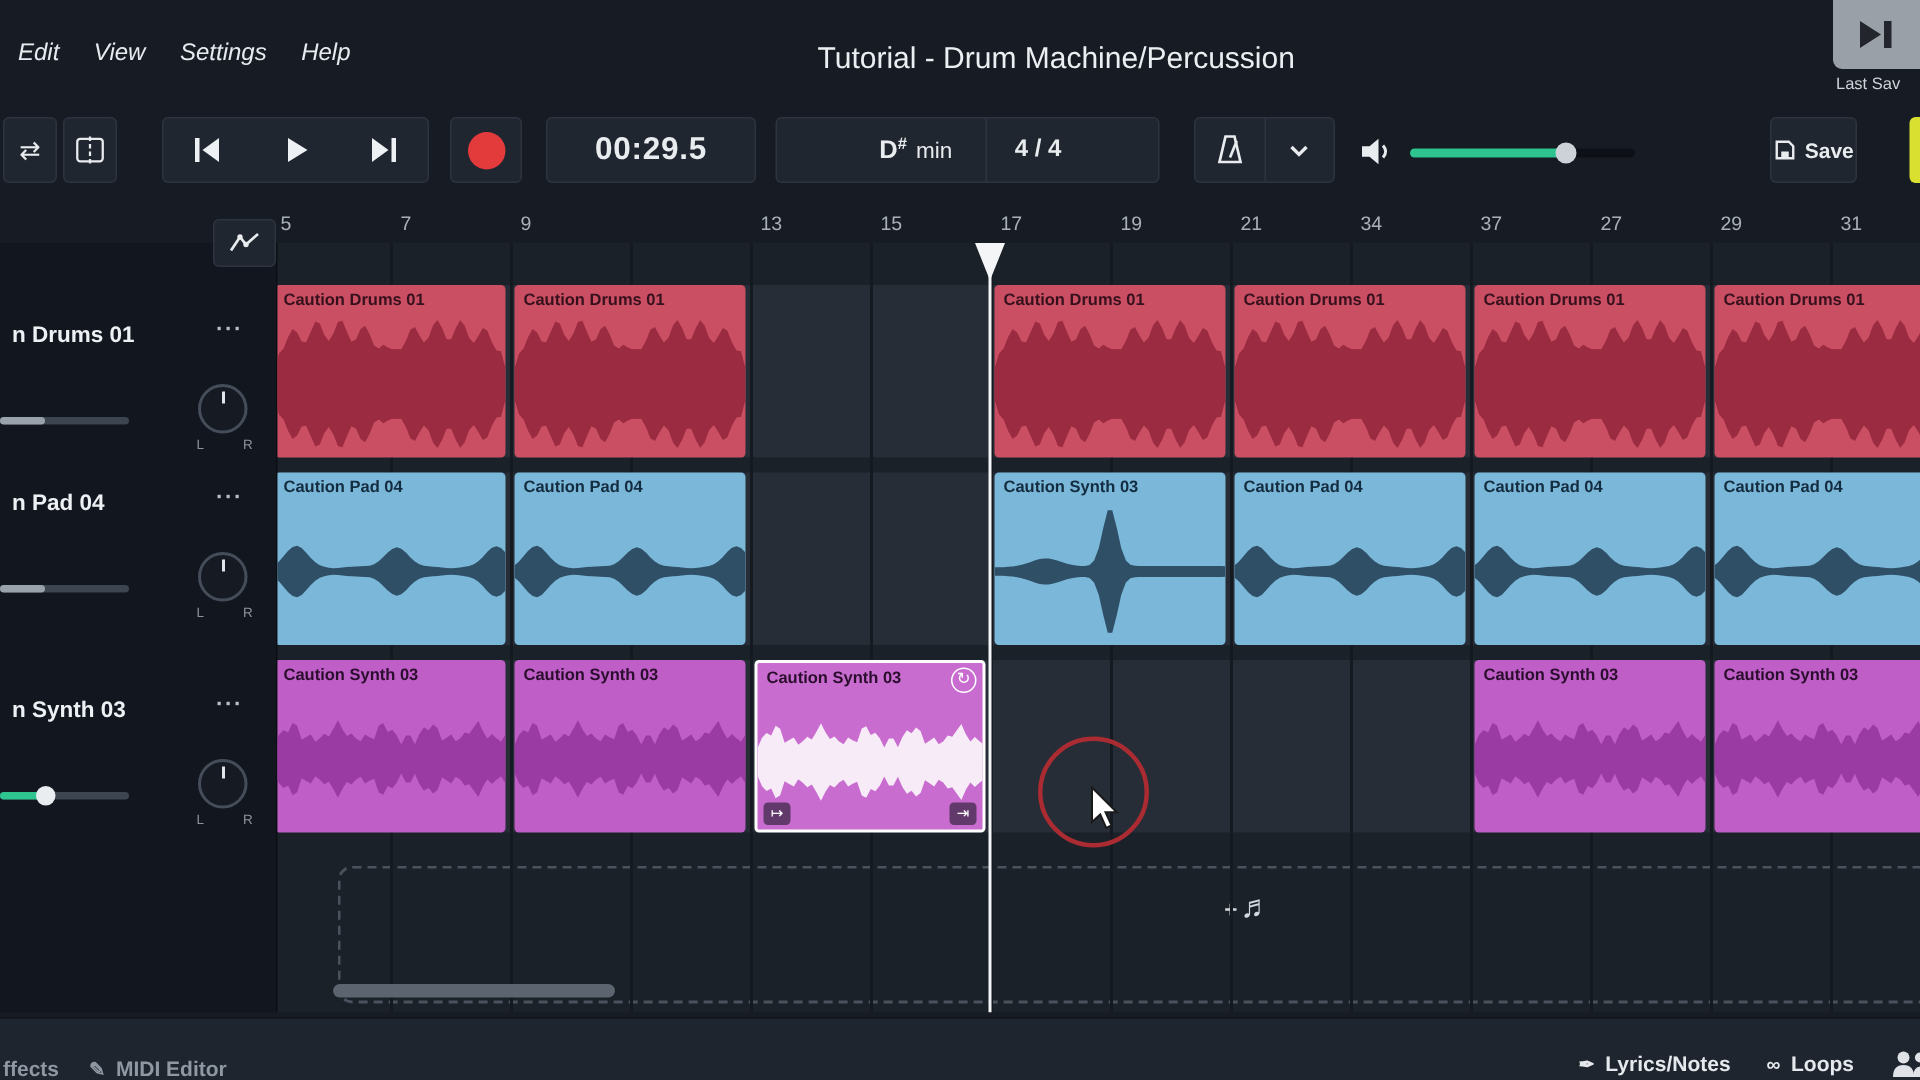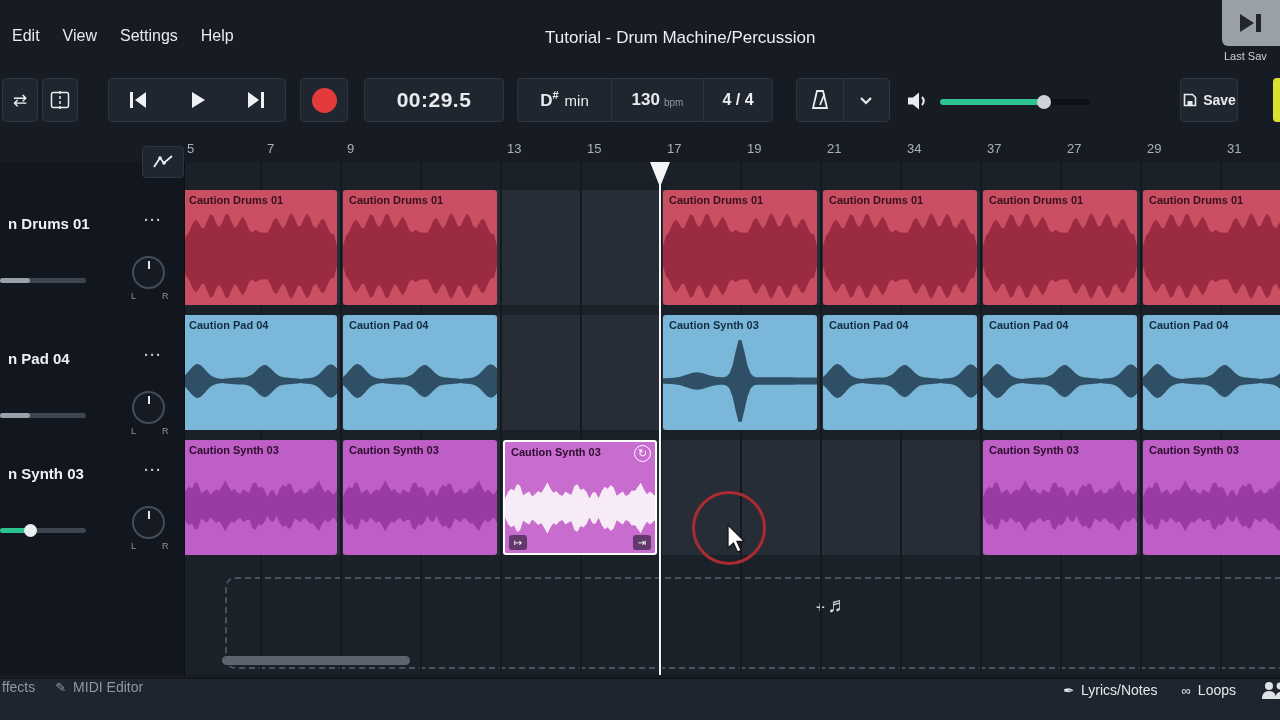--- a/index.html
+++ b/index.html
@@ -2,22 +2,22 @@
 <html><head>
 <meta charset="utf-8">
 <style>
   *{margin:0;padding:0;box-sizing:border-box;}
   html,body{width:1280px;height:720px;overflow:hidden;background:#171c24;
     font-family:"Liberation Sans",sans-serif;color:#e8ebee;}
   #stage{position:relative;width:1280px;height:720px;background:#171c24;}
 
   
   #menu-items{position:absolute;left:12px;top:27px;display:flex;gap:23px;z-index:4;}
-  .menu-item{font-size:16px;color:#e7eaee;cursor:pointer;}
-  #title{position:absolute;left:545px;top:28px;font-size:17px;color:#eceff2;}
+  .menu-item{font-size:16px;color:#e7eaee;cursor:pointer;font-style:italic;}
+  #title{position:absolute;left:545px;top:28px;font-size:20px;color:#eceff2;}
 
   
   .tbtn{position:absolute;top:78px;height:44px;background:#20262f;border:1px solid #2d3440;
     border-radius:4px;display:flex;align-items:center;justify-content:center;color:#e9ecef;}
   #btn-loop{left:2px;width:36px;font-size:17px;cursor:pointer;}
   #btn-split{left:42px;width:36px;cursor:pointer;}
   #transport{left:108px;width:178px;padding:0;}
   .ticon{flex:1;display:flex;align-items:center;justify-content:center;height:100%;cursor:pointer;}
   #btn-record{left:300px;width:48px;cursor:pointer;}
   .rec-dot{width:25px;height:25px;border-radius:50%;}
@@ -95,21 +95,21 @@
   .dz-text{margin-top:4px;font-size:16px;}
   .hscroll{position:absolute;left:37px;top:494px;width:188px;height:9px;border-radius:5px;background:#5c6470;z-index:3;cursor:pointer;}
 
   
   #cursor-ring{position:absolute;left:692px;top:491px;width:74px;height:74px;border:3px solid #aa2b31;
     border-radius:50%;z-index:30;}
   #cursor{position:absolute;left:727px;top:524px;z-index:31;}
 
   
   #bottombar{position:absolute;left:0;top:678px;width:1280px;height:42px;background:#1e252e;
-    border-top:1px solid #10141a;display:flex;align-items:flex-start;justify-content:space-between;z-index:10;}
+    border-top:1px solid #10141a;display:flex;align-items:flex-end;justify-content:space-between;z-index:10;font-weight:bold;}
   .bb-left{display:flex;gap:20px;margin-left:2px;}
   .bb-right{display:flex;gap:24px;margin-right:-8px;align-items:center;}
   .bb-item{display:flex;align-items:center;gap:7px;font-size:14px;color:#e5e9ed;cursor:pointer;white-space:nowrap;}
   .bb-item.dim{color:#8f97a3;}
   .bb-icon{font-size:13px;}
 </style>
 </head>
 <body>
 
 <div id="stage">
@@ -153,24 +153,20 @@
   <div class="tbtn" id="btn-record">
     <div class="rec-dot" id="rec-dot" style="background: rgb(227, 59, 59);"></div>
   </div>
   <div class="tbtn" id="time-display">
     <span>00:29.5</span>
   </div>
   <div class="tbtn" id="key-group">
     <div class="kcell" id="cell-key">
       <span class="key-root"><span>D</span><sup>#</sup></span>
       <span class="key-mode">min</span>
-    </div>
-    <div class="kcell" id="cell-bpm">
-      <span>130</span>
-      <span class="bpm-unit">bpm</span>
     </div>
     <div class="kcell" id="cell-sig">
       <span>4 / 4</span>
     </div>
   </div>
   <div class="tbtn" id="metro-group">
     <div class="mcell">
       <svg width="24" height="24">
         <path d="M9,3 L15,3 L19,20 L5,20 Z" fill="none" stroke="#e9ecef" stroke-width="1.8"></path>
         <line x1="12" y1="17" x2="16.5" y2="6" stroke="#e9ecef" stroke-width="1.8"></line>
@@ -237,21 +233,21 @@
         <div class="tmore">···</div>
         <div class="vtrack">
           <div class="vfill" style="width: 30px; background: rgb(153, 161, 171);"></div>
         </div>
         <div class="knob">
           <div class="ktick"></div>
         </div>
         <div class="plab plabL">L</div>
         <div class="plab plabR">R</div>
       </div>
-      <div class="prow" style="top: 163px;">
+      <div class="prow" style="top: 140px;">
         <div class="tname">n Pad 04</div>
         <div class="tmore">···</div>
         <div class="vtrack">
           <div class="vfill" style="width: 30px; background: rgb(153, 161, 171);"></div>
         </div>
         <div class="knob">
           <div class="ktick"></div>
         </div>
         <div class="plab plabL">L</div>
         <div class="plab plabR">R</div>

